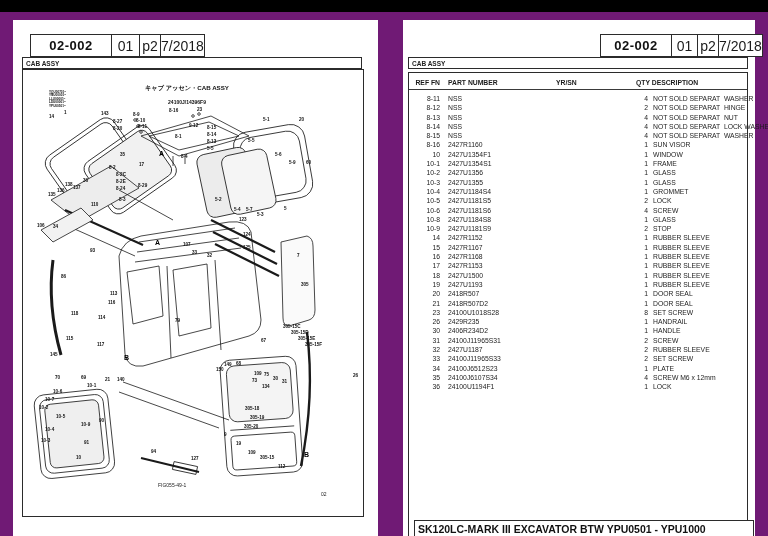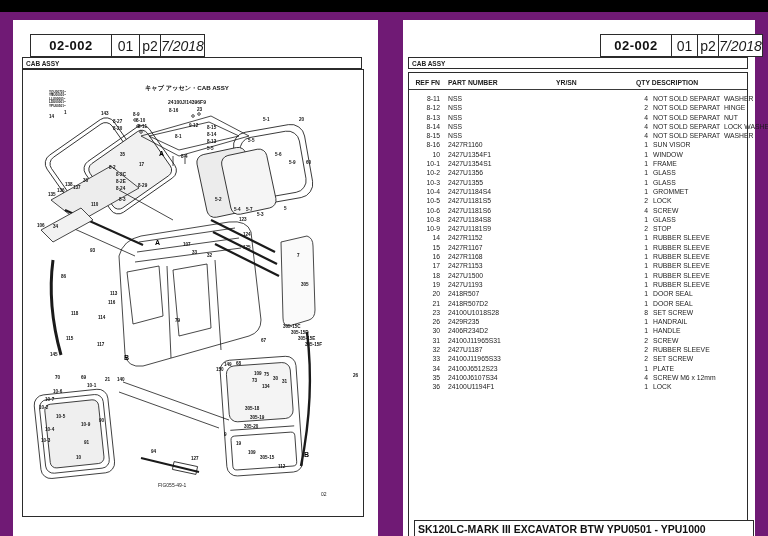--- a/index.html
+++ b/index.html
@@ -4,21 +4,21 @@
 <style>
   html,body{margin:0;padding:0;background:#000;width:768px;height:536px;overflow:hidden;
     font-family:"Liberation Sans",sans-serif;}
   .stage{position:relative;width:768px;height:536px;background:#701a75;margin-top:12px;}
   .page{position:absolute;top:8px;height:520px;background:#fff;}
   .page.left{left:13px;width:365px;}
   .page.right{left:403px;width:352px;}
   .hdrbox{position:absolute;top:14px;height:21px;display:flex;border:1px solid #2b2b2b;background:#fff;}
   .hdrbox .cell{border-right:1px solid #2b2b2b;display:flex;align-items:center;justify-content:center;
     font-size:14px;color:#1a1a1a;}
-  .hdrbox .cell:last-child{border-right:none;font-style:italic;}
+  .hdrbox .cell:last-child{border-right:none;}
   .hdrbox .docno{font-size:13px;font-weight:bold;letter-spacing:.5px;color:#111;}
   .secbar{position:absolute;height:12px;border:1px solid #2b2b2b;display:flex;align-items:center;
     font-size:6.5px;font-weight:bold;color:#222;padding-left:3px;box-sizing:border-box;background:#fff;}
   .diagbox{position:absolute;border:1px solid #2b2b2b;background:#fff;}
   .tinytext{position:absolute;font-size:5px;color:#222;}
   
   .tablebox{position:absolute;left:5px;top:52px;width:340px;height:468px;border:1px solid #2b2b2b;
     box-sizing:border-box;background:#fff;}
   .thead{display:grid;grid-template-columns:31px 116px 78px 14px auto;
     font-size:6.8px;font-weight:bold;color:#1a1a1a;padding:6px 0 3px 0;border-bottom:1px solid #3a3a3a;}

